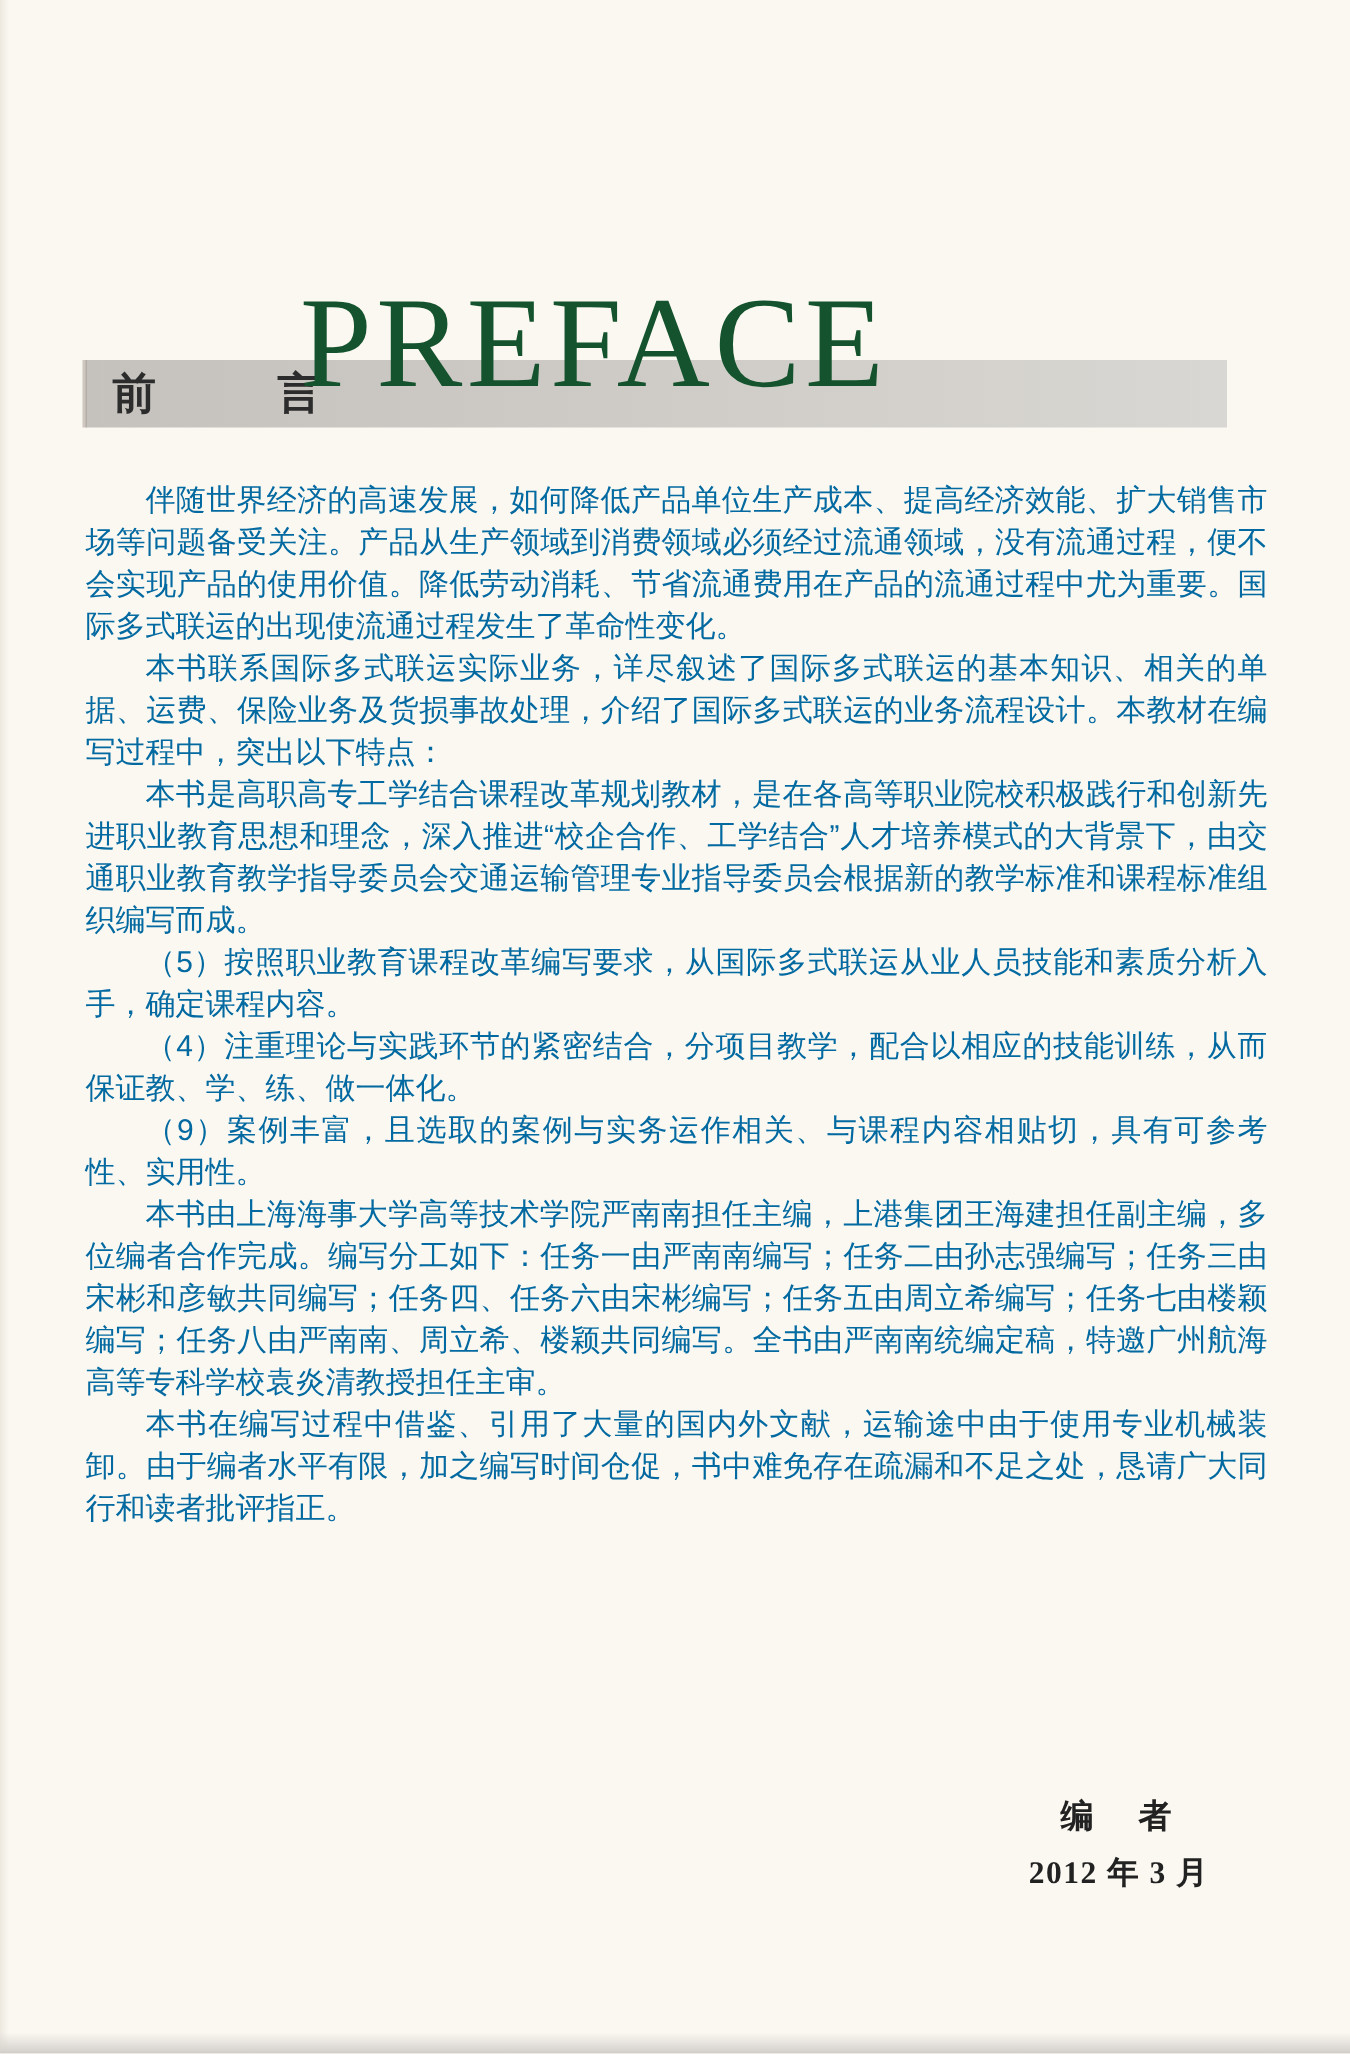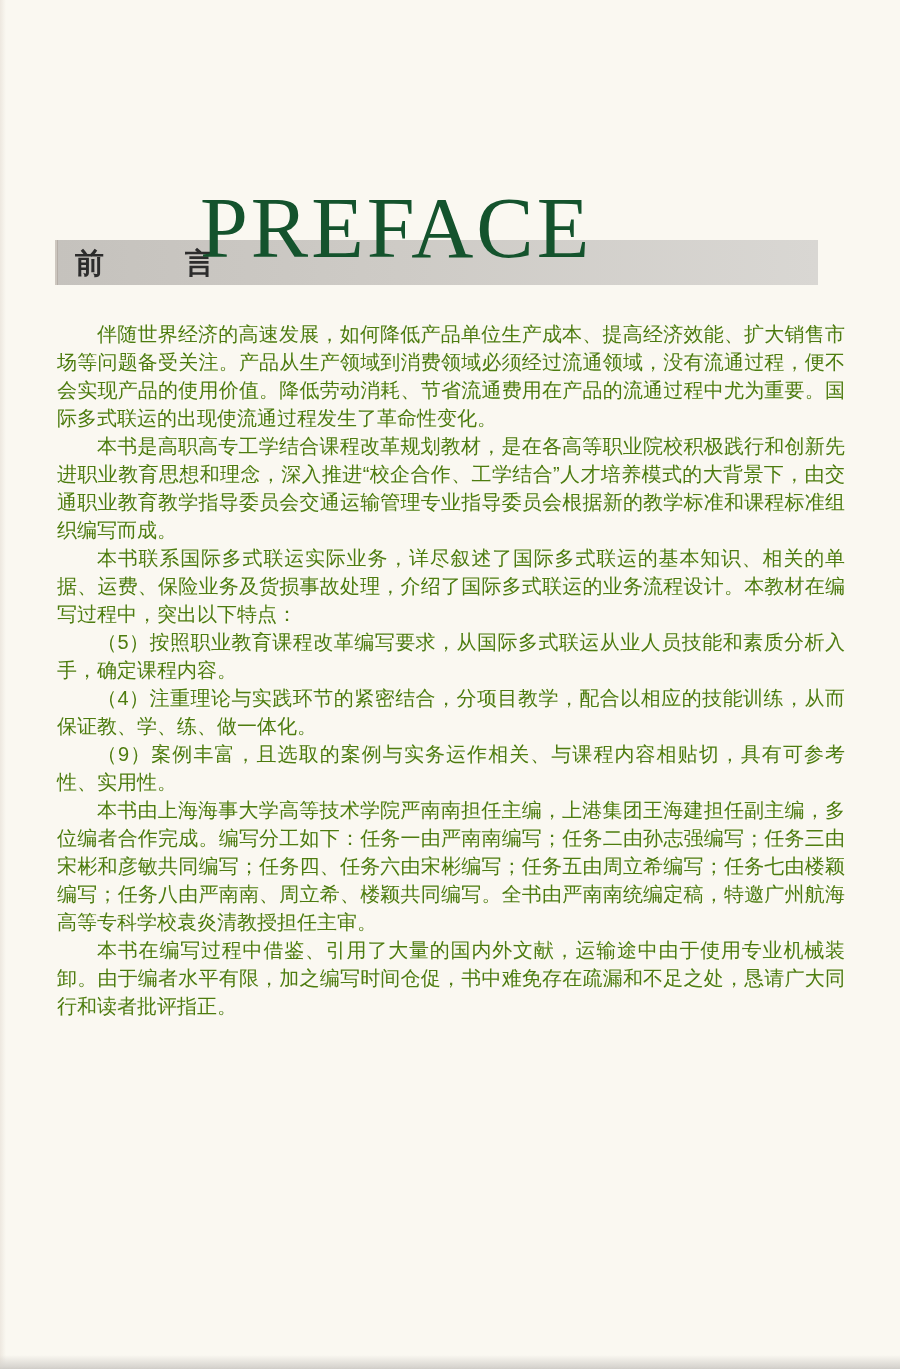--- a/index.html
+++ b/index.html
@@ -57,21 +57,21 @@
     font-weight: 400;
     color: #14532d;
     white-space: nowrap;
   }
   
   .body-text {
     position: absolute;
     left: 57px;
     top: 320px;
     width: 788px;
-    color: #4d7c0f;
+    color: #0369a1;
     font-size: 20px;
     line-height: 28px;
     text-align: justify;
   }
   .body-text p {
     margin: 0;
     text-indent: 2em;
   }
   
   .signature {
@@ -121,26 +121,30 @@
 <div class="page">
 
   <div class="header-band"></div>
 
   <div class="title-zh">前　言</div>
 
   <div class="title-en">PREFACE</div>
 
   <div class="body-text">
       <p>伴随世界经济的高速发展，如何降低产品单位生产成本、提高经济效能、扩大销售市场等问题备受关注。产品从生产领域到消费领域必须经过流通领域，没有流通过程，便不会实现产品的使用价值。降低劳动消耗、节省流通费用在产品的流通过程中尤为重要。国际多式联运的出现使流通过程发生了革命性变化。</p>
+      <p>本书联系国际多式联运实际业务，详尽叙述了国际多式联运的基本知识、相关的单据、运费、保险业务及货损事故处理，介绍了国际多式联运的业务流程设计。本教材在编写过程中，突出以下特点：</p>
       <p>本书是高职高专工学结合课程改革规划教材，是在各高等职业院校积极践行和创新先进职业教育思想和理念，深入推进“校企合作、工学结合”人才培养模式的大背景下，由交通职业教育教学指导委员会交通运输管理专业指导委员会根据新的教学标准和课程标准组织编写而成。</p>
-      <p>本书联系国际多式联运实际业务，详尽叙述了国际多式联运的基本知识、相关的单据、运费、保险业务及货损事故处理，介绍了国际多式联运的业务流程设计。本教材在编写过程中，突出以下特点：</p>
       <p>（5）按照职业教育课程改革编写要求，从国际多式联运从业人员技能和素质分析入手，确定课程内容。</p>
       <p>（4）注重理论与实践环节的紧密结合，分项目教学，配合以相应的技能训练，从而保证教、学、练、做一体化。</p>
       <p>（9）案例丰富，且选取的案例与实务运作相关、与课程内容相贴切，具有可参考性、实用性。</p>
       <p>本书由上海海事大学高等技术学院严南南担任主编，上港集团王海建担任副主编，多位编者合作完成。编写分工如下：任务一由严南南编写；任务二由孙志强编写；任务三由宋彬和彦敏共同编写；任务四、任务六由宋彬编写；任务五由周立希编写；任务七由楼颖编写；任务八由严南南、周立希、楼颖共同编写。全书由严南南统编定稿，特邀广州航海高等专科学校袁炎清教授担任主审。</p>
       <p>本书在编写过程中借鉴、引用了大量的国内外文献，运输途中由于使用专业机械装卸。由于编者水平有限，加之编写时间仓促，书中难免存在疏漏和不足之处，恳请广大同行和读者批评指正。</p>
     </div>
 
+  <div class="signature">
+    <div class="author">编　者</div>
+    <div class="date">2012 年 3 月</div>
+  </div>
 
   <div class="left-edge"></div>
   <div class="bottom-edge"></div>
 
 </div>
 
 </body></html>

